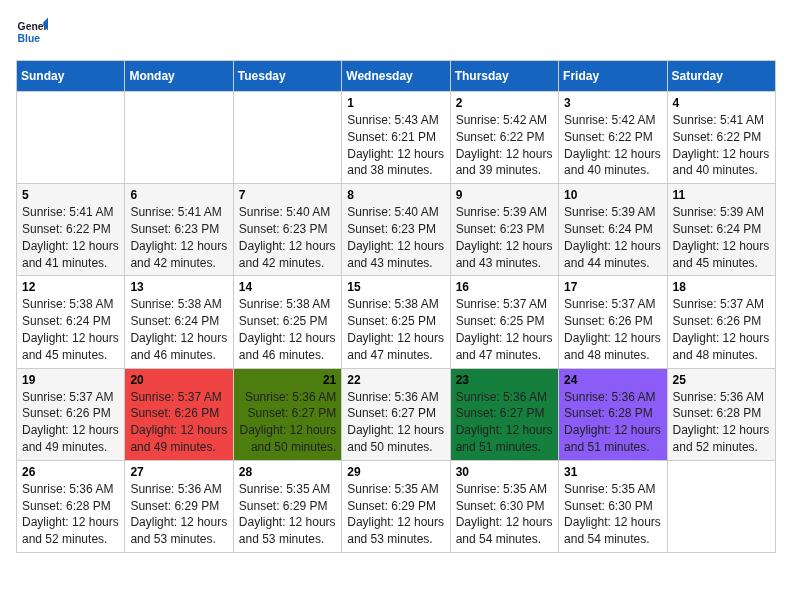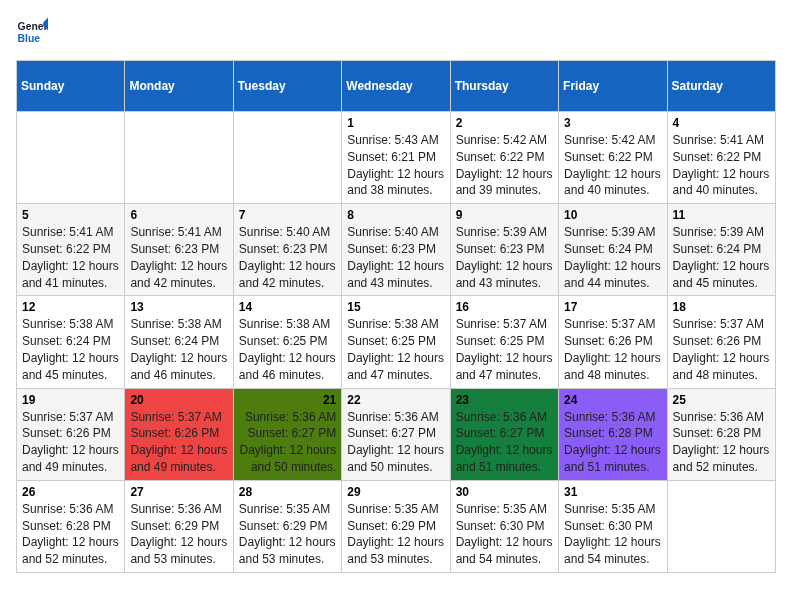--- a/index.html
+++ b/index.html
@@ -38,21 +38,21 @@
       color: #444;
     }
     .calendar {
       width: 100%;
       border-collapse: collapse;
       font-size: 11px;
     }
     .calendar th {
       background: #1565c0;
       color: #fff;
-      padding: 18px 4px;
+      padding: 8px 4px;
       text-align: left;
       font-size: 12px;
       font-weight: bold;
       border: 1px solid #ccc;
     }
     .calendar td {
       border: 1px solid #ccc;
       vertical-align: top;
       padding: 4px 5px;
       width: 108px;

